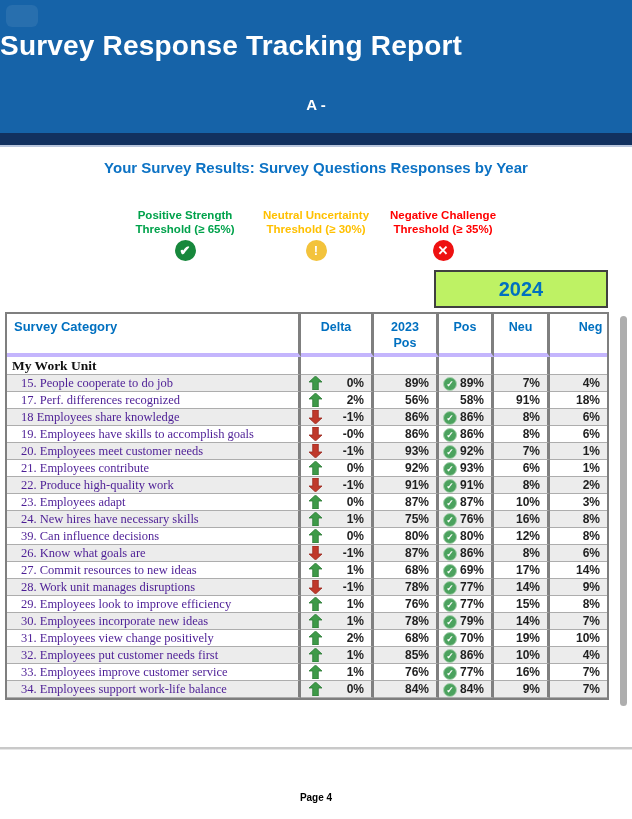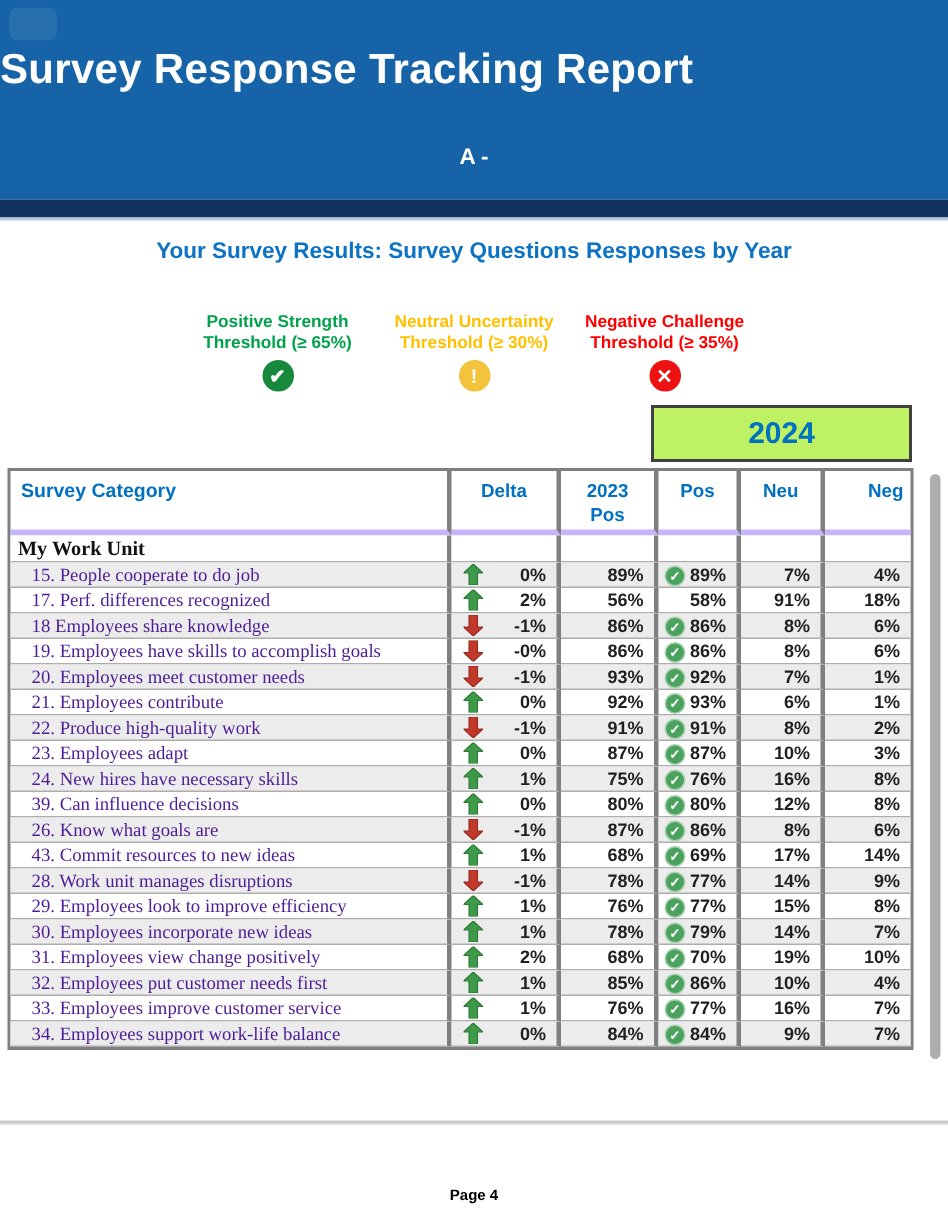--- a/index.html
+++ b/index.html
@@ -301,21 +301,21 @@
           <div class="cell num">87%</div>
           <div class="cell num posc">
             <span class="pos-check"></span>
             <span>86%</span>
           </div>
           <div class="cell num">8%</div>
           <div class="cell num">6%</div>
         </div>
         <div class="trow cols">
           <div class="cell cat">
-            <span class="row-label">43. Commit resources to new ideas</span>
+            <span class="row-label">27. Commit resources to new ideas</span>
           </div>
           <div class="cell num delta">
             <span class="arrow"><svg width="13" height="14" viewBox="0 0 13 14">
                 <polygon points="6.5,0 13,6 9.3,6 9.3,14 3.7,14 3.7,6 0,6" fill="#3E9A48" stroke="#2B7A35" stroke-width="0.8"></polygon>
               </svg></span>
             <span>1%</span>
           </div>
           <div class="cell num">68%</div>
           <div class="cell num posc">
             <span class="pos-check"></span>

